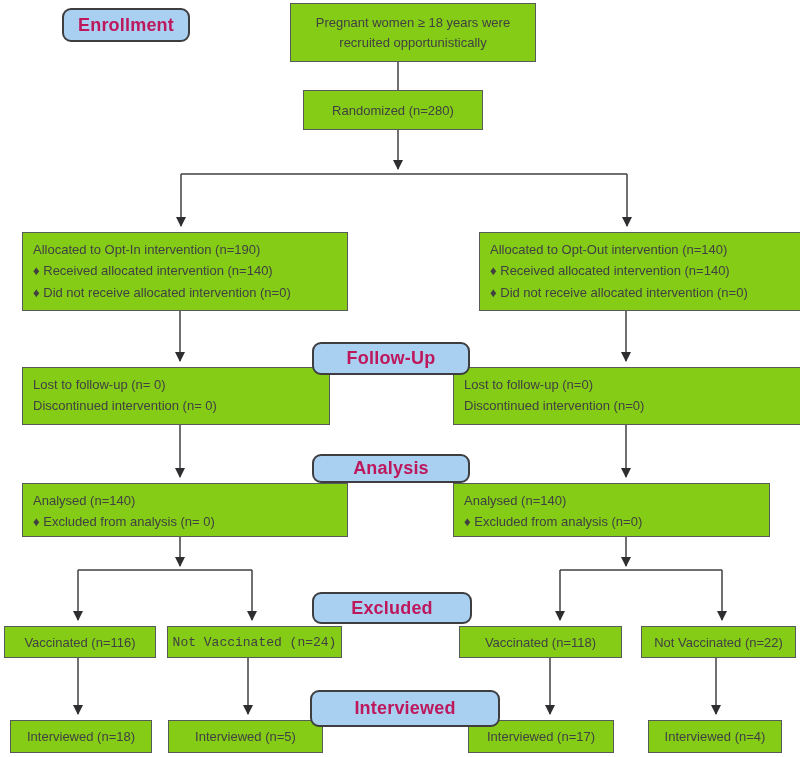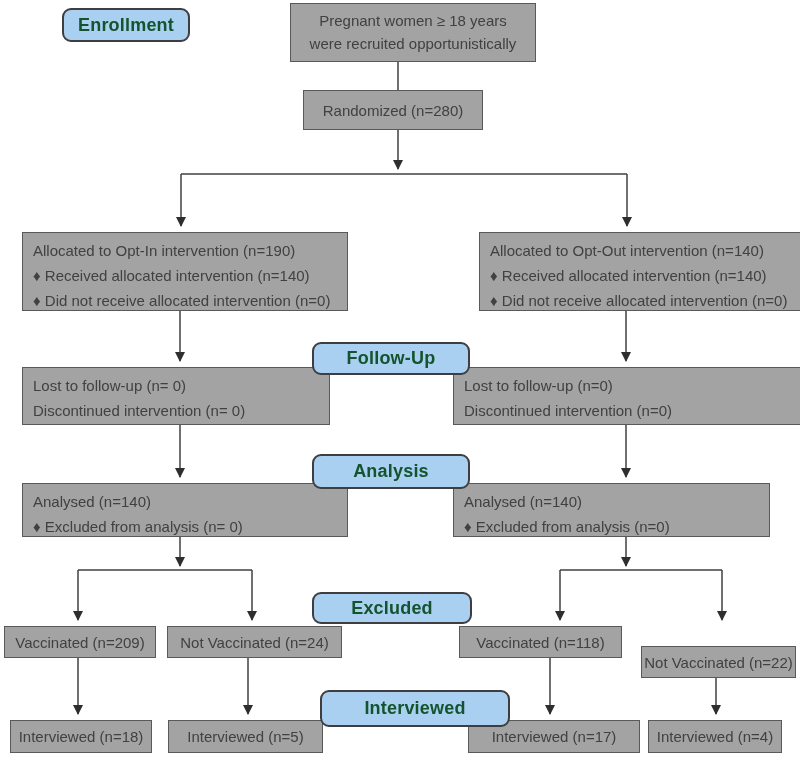--- a/index.html
+++ b/index.html
@@ -2,29 +2,29 @@
 <html><head>
 <meta charset="utf-8">
 <style>
   html,body{margin:0;padding:0;background:#ffffff;}
   .canvas{
     position:relative;width:800px;height:757px;background:#ffffff;
     font-family:"Liberation Sans",sans-serif;overflow:hidden;
   }
   .wires{position:absolute;left:0;top:0;z-index:1;}
   .box{
-    position:absolute;background:#a3a3a3;border:1.5px solid #58595B;
-    color:#414042;font-size:15px;box-sizing:border-box;z-index:2;
+    position:absolute;background:#84cc16;border:1.5px solid #58595B;
+    color:#414042;font-size:13px;box-sizing:border-box;z-index:2;
   }
   .box.centered{display:flex;align-items:center;justify-content:center;text-align:center;}
   .box.lines{padding:6px 8px 4px 10px;}
   .box .bline{line-height:1.65;white-space:nowrap;}
   .stage{
     position:absolute;background:#A9CFF1;border:2px solid #3E3E40;border-radius:9px;
-    color:#14532d;font-weight:bold;font-size:18px;letter-spacing:0.2px;
+    color:#be185d;font-weight:bold;font-size:18px;letter-spacing:0.2px;
     display:flex;align-items:center;justify-content:center;box-sizing:border-box;z-index:3;
   }
   .toptext{padding:2px 16px;line-height:1.5;}
 </style>
 </head>
 <body>
 
 <div class="canvas">
 
   <svg class="wires" width="800" height="757" viewBox="0 0 800 757">
@@ -98,54 +98,54 @@
     <div class="bline">Analysed (n=140)</div>
     <div class="bline">♦ Excluded from analysis (n= 0)</div>
   </div>
 
   <div class="box lines" style="left:453px;top:483px;width:317px;height:54px;">
     <div class="bline">Analysed (n=140)</div>
     <div class="bline">♦ Excluded from analysis (n=0)</div>
   </div>
 
   <div class="box centered" style="left:4px;top:626px;width:152px;height:32px;">
-    <span>Vaccinated (n=209)</span>
+    <span>Vaccinated (n=116)</span>
   </div>
-  <div class="box centered" style="left:167px;top:626px;width:175px;height:32px;">
+  <div class="box centered" style="left:167px;top:626px;width:175px;height:32px;font-family:Liberation Mono, monospace;">
     <span>Not Vaccinated (n=24)</span>
   </div>
   <div class="box centered" style="left:459px;top:626px;width:163px;height:32px;">
     <span>Vaccinated (n=118)</span>
   </div>
-  <div class="box centered" style="left:641px;top:626px;width:155px;height:32px;margin-top:20px;">
+  <div class="box centered" style="left:641px;top:626px;width:155px;height:32px;">
     <span>Not Vaccinated (n=22)</span>
   </div>
 
   <div class="box centered" style="left:10px;top:720px;width:142px;height:33px;">
     <span>Interviewed (n=18)</span>
   </div>
   <div class="box centered" style="left:168px;top:720px;width:155px;height:33px;">
     <span>Interviewed (n=5)</span>
   </div>
-  <div class="box centered" style="left:468px;top:720px;width:172px;height:33px;">
+  <div class="box centered" style="left:468px;top:720px;width:146px;height:33px;">
     <span>Interviewed (n=17)</span>
   </div>
   <div class="box centered" style="left:648px;top:720px;width:134px;height:33px;">
     <span>Interviewed (n=4)</span>
   </div>
 
   <div class="stage" style="left:62px;top:8px;width:128px;height:34px;">
     <span>Enrollment</span>
   </div>
   <div class="stage" style="left:312px;top:342px;width:158px;height:33px;">
     <span>Follow-Up</span>
   </div>
-  <div class="stage" style="left:312px;top:454px;width:158px;height:35px;">
+  <div class="stage" style="left:312px;top:454px;width:158px;height:29px;">
     <span>Analysis</span>
   </div>
   <div class="stage" style="left:312px;top:592px;width:160px;height:32px;">
     <span>Excluded</span>
   </div>
-  <div class="stage" style="left:320px;top:690px;width:190px;height:37px;">
+  <div class="stage" style="left:310px;top:690px;width:190px;height:37px;">
     <span>Interviewed</span>
   </div>
 
 </div>
 
 </body></html>

